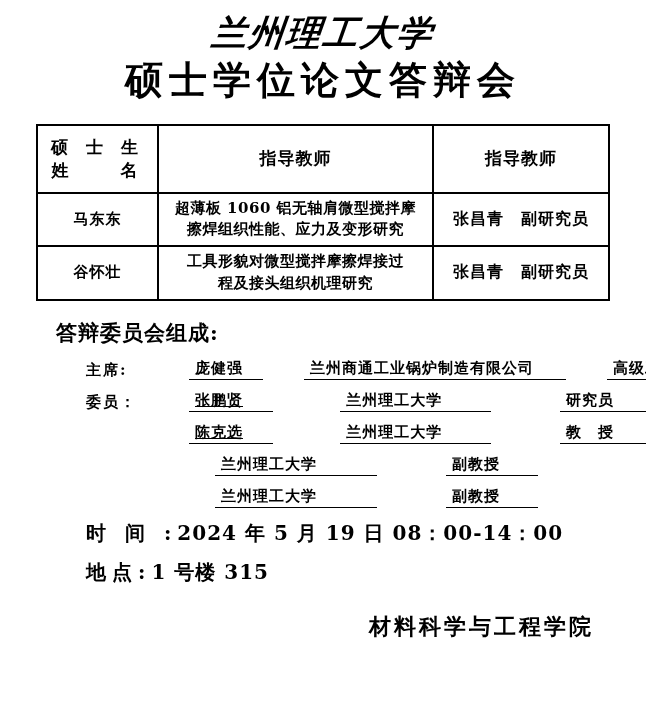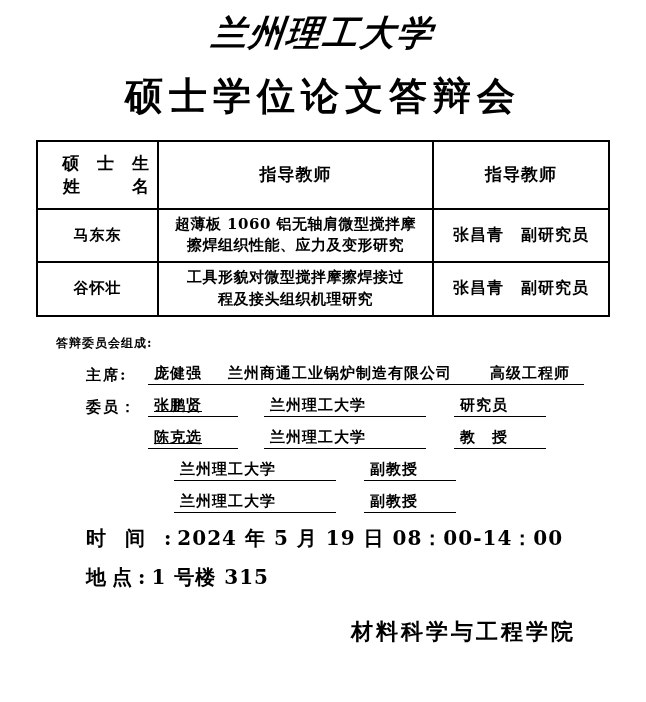--- a/index.html
+++ b/index.html
@@ -37,21 +37,21 @@
     line-height: 1.1;
   }
 
   
   .main-title {
     text-align: center;
     font-family: "DejaVu Serif", "Liberation Serif", serif;
     font-size: 38px;
     font-weight: bold;
     letter-spacing: 6px;
-    margin-top: 18px;
+    margin-top: 2px;
     margin-bottom: 18px;
   }
 
   
   .table-wrap {
     padding: 0 36px;
   }
   table.thesis-table {
     width: 100%;
     border-collapse: collapse;
@@ -69,56 +69,56 @@
   .col-advisor { width: 170px; }
   .hdr {
     font-size: 17px;
     letter-spacing: 1px;
     height: 58px;
   }
   .hdr-name-line {
     display: block;
     letter-spacing: 6px;
     line-height: 1.35;
-    text-align: right;
   }
   .cell-title {
     font-size: 15px;
     line-height: 1.45;
     padding: 5px 6px;
     letter-spacing: 0.5px;
     margin-top: 19px;
   }
   .cell-name {
     font-size: 15px;
     letter-spacing: 1px;
   }
   .cell-advisor {
     font-size: 16px;
     letter-spacing: 1px;
   }
 
   
   .committee-heading {
     font-family: "DejaVu Serif", "Liberation Serif", serif;
-    font-size: 12px;
+    font-size: 21px;
     font-weight: bold;
     letter-spacing: 1px;
     margin: 18px 12px 12px 56px;
   }
   .committee-list {
     margin-left: 86px;
   }
   .committee-row {
     display: flex;
     align-items: flex-end;
     margin-bottom: 11px;
     font-family: "DejaVu Serif", "Liberation Serif", serif;
     font-size: 15px;
     font-weight: bold;
+    gap: 41px;
   }
   .role-label {
     width: 62px;
     flex: 0 0 62px;
     letter-spacing: 2px;
   }
   .role-label.blank { visibility: hidden; }
   .u-name {
     display: inline-block;
     border-bottom: 1px solid #000;
@@ -148,21 +148,21 @@
   }
 
   
   .footer-school {
     font-family: "DejaVu Serif", "Liberation Serif", serif;
     font-size: 22px;
     font-weight: bold;
     letter-spacing: 3px;
     text-align: right;
     margin-top: 26px;
-    margin-right: 70px;
+    margin-right: 52px;
   }
 </style>
 </head>
 <body>
 
 <div class="page">
 
   <div class="logo-row">
     <span class="logo-text">兰州理工大学</span>
   </div>

